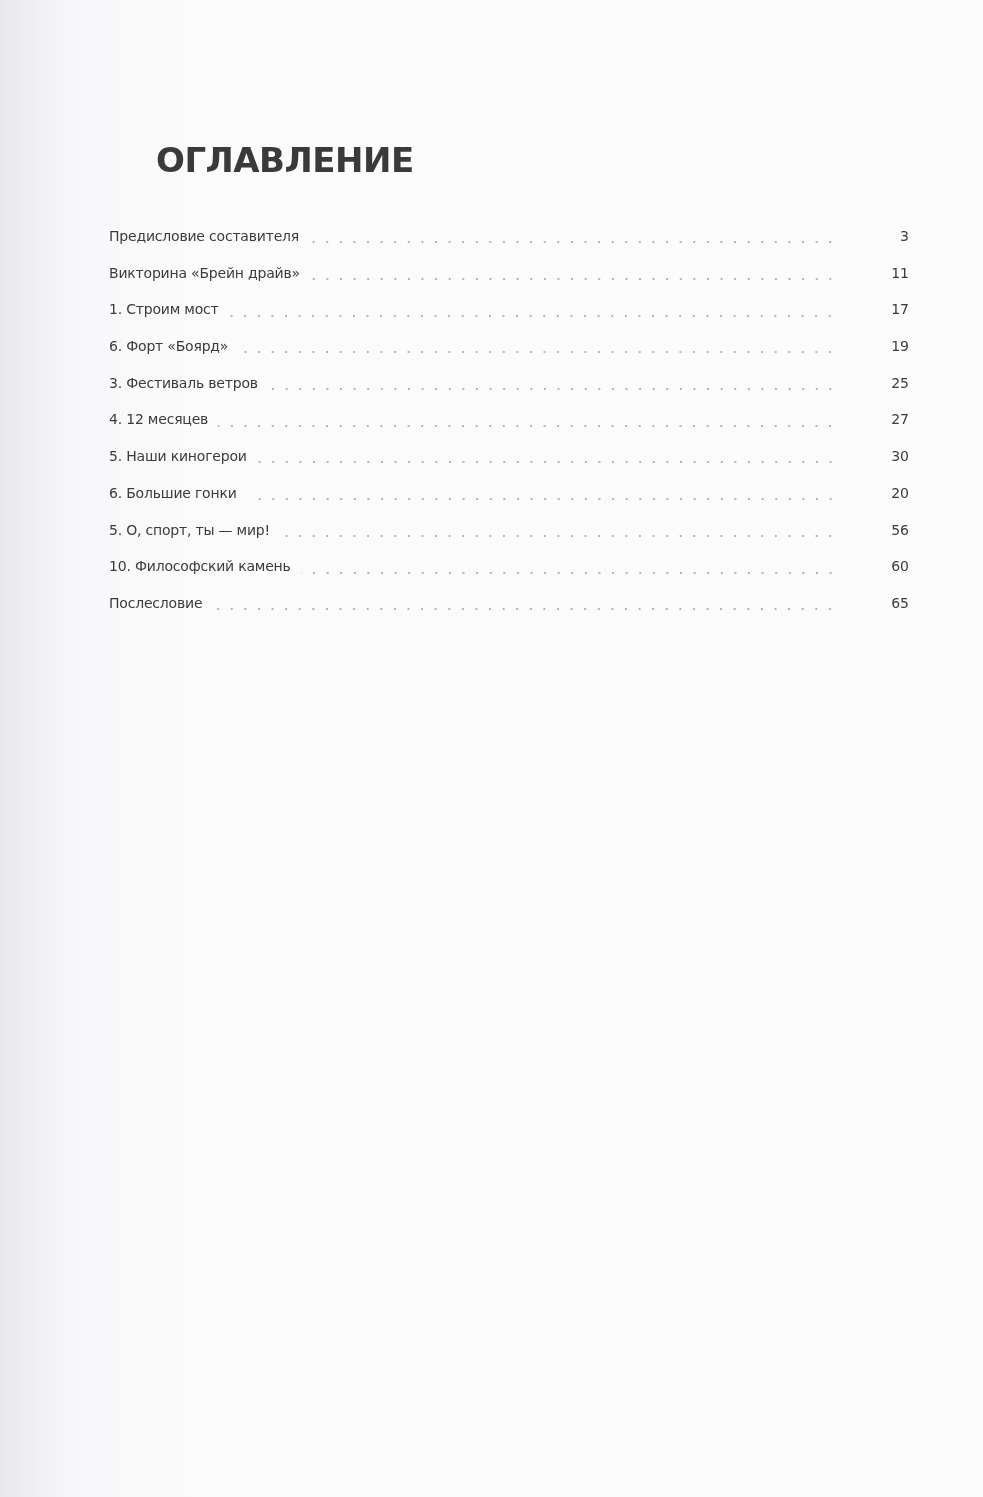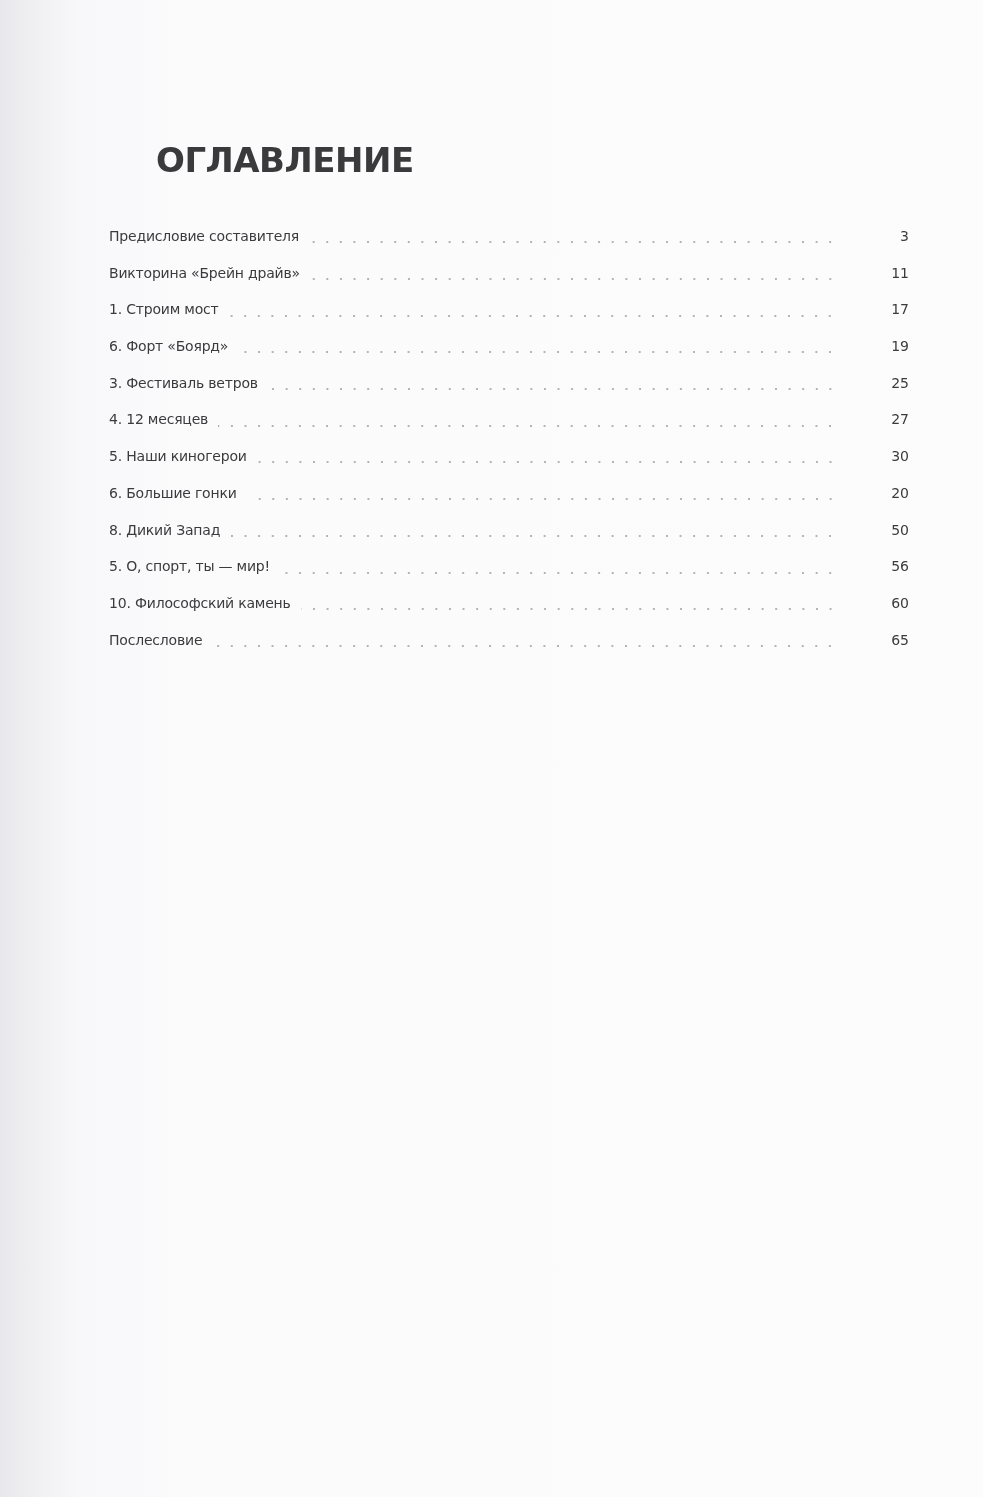--- a/index.html
+++ b/index.html
@@ -119,25 +119,20 @@
       <span class="toc-label">5. Наши киногерои</span>
       <span class="toc-leader"></span>
       <span class="toc-page">30</span>
     </li>
     <li class="toc-item">
       <span class="toc-label">6. Большие гонки</span>
       <span class="toc-leader"></span>
       <span class="toc-page">20</span>
     </li>
     <li class="toc-item">
-      <span class="toc-label">8. Дикий Запад</span>
-      <span class="toc-leader"></span>
-      <span class="toc-page">50</span>
-    </li>
-    <li class="toc-item">
       <span class="toc-label">5. О, спорт, ты — мир!</span>
       <span class="toc-leader"></span>
       <span class="toc-page">56</span>
     </li>
     <li class="toc-item">
       <span class="toc-label">10. Философский камень</span>
       <span class="toc-leader"></span>
       <span class="toc-page">60</span>
     </li>
     <li class="toc-item">

